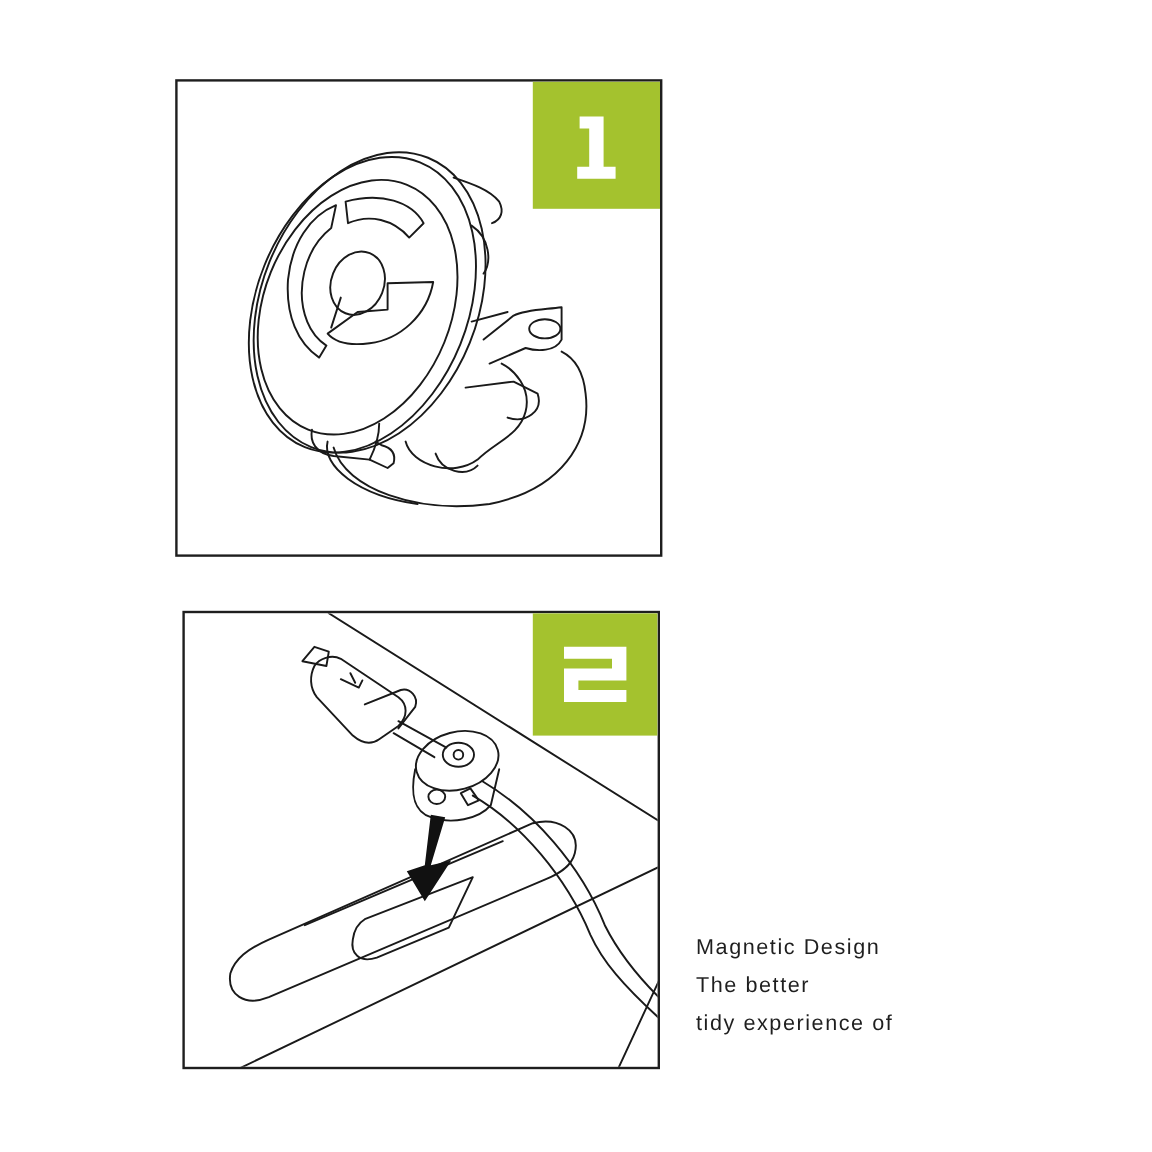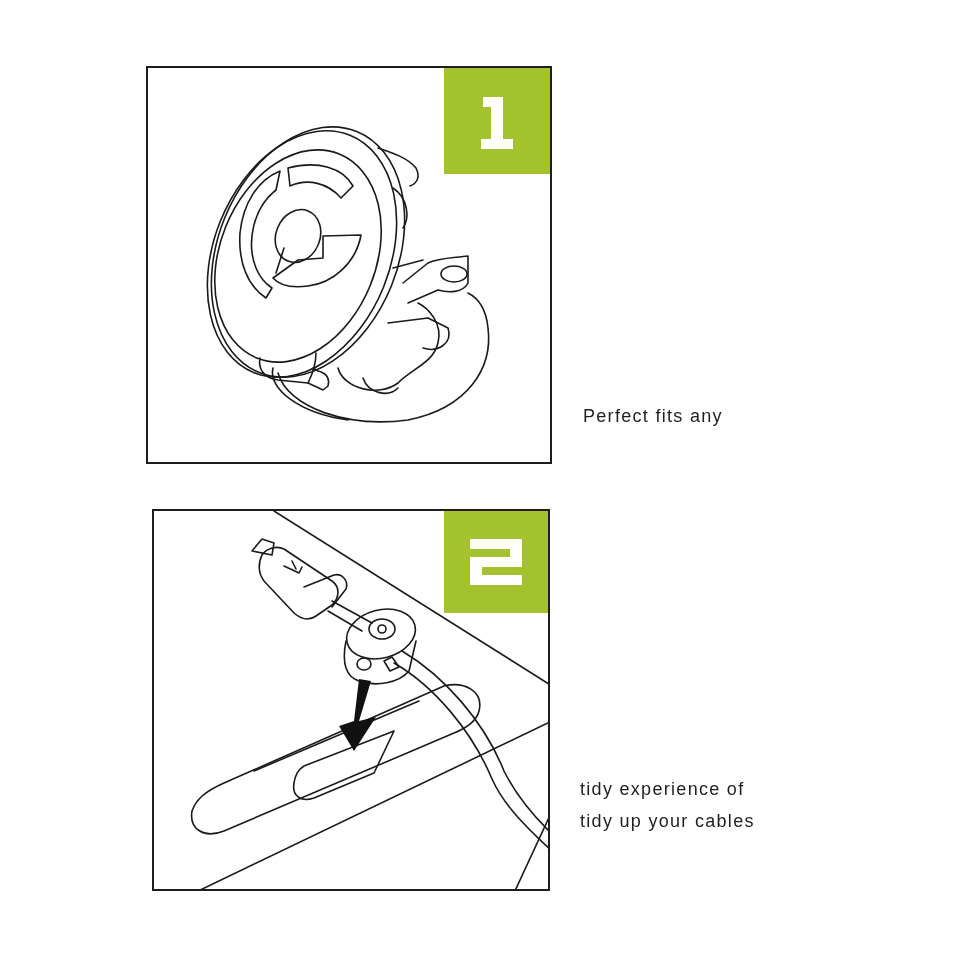--- a/index.html
+++ b/index.html
@@ -54,21 +54,20 @@
   </svg>
   <div class="badge">
     <svg width="40" height="60" viewBox="0 0 40 60">
       <path d="M6 6 L 26 6 L 26 48 L 36 48 L 36 58 L 4 58 L 4 48 L 14 48 L 14 16 L 6 16 Z" fill="#ffffff"></path>
     </svg>
 
   </div>
 </div>
 
 <div class="caption" id="caption1">
-  <div>Perfect fits any</div>
 </div>
 
 <div class="panel" id="panel2">
   <svg class="illus" width="398" height="382" viewBox="0 0 398 382" fill="none" stroke="#1a1a1a" stroke-width="1.6" stroke-linejoin="round" stroke-linecap="round">
 
     <path d="M120 0 L 398 175"></path>
     <path d="M40 382 L 398 210"></path>
     <path d="M360 382 L 398 300"></path>
 
     <path d="M290 175 C 310 170, 330 180, 325 200 C 322 212, 310 218, 300 222 L 70 320 C 50 328, 35 318, 38 300 C 42 288, 52 280, 70 272 Z"></path>
@@ -99,15 +98,16 @@
   </svg>
   <div class="badge">
     <svg width="56" height="50" viewBox="0 0 56 50">
       <path d="M2 2 L 54 2 L 54 30 L 14 30 L 14 38 L 54 38 L 54 48 L 2 48 L 2 20 L 42 20 L 42 12 L 2 12 Z" fill="#ffffff"></path>
     </svg>
 
   </div>
 </div>
 
 <div class="caption" id="caption2">
+  <div>Magnetic Design</div>
+  <div>The better</div>
   <div>tidy experience of</div>
-  <div>tidy up your cables</div>
 </div>
 
 </body></html>

